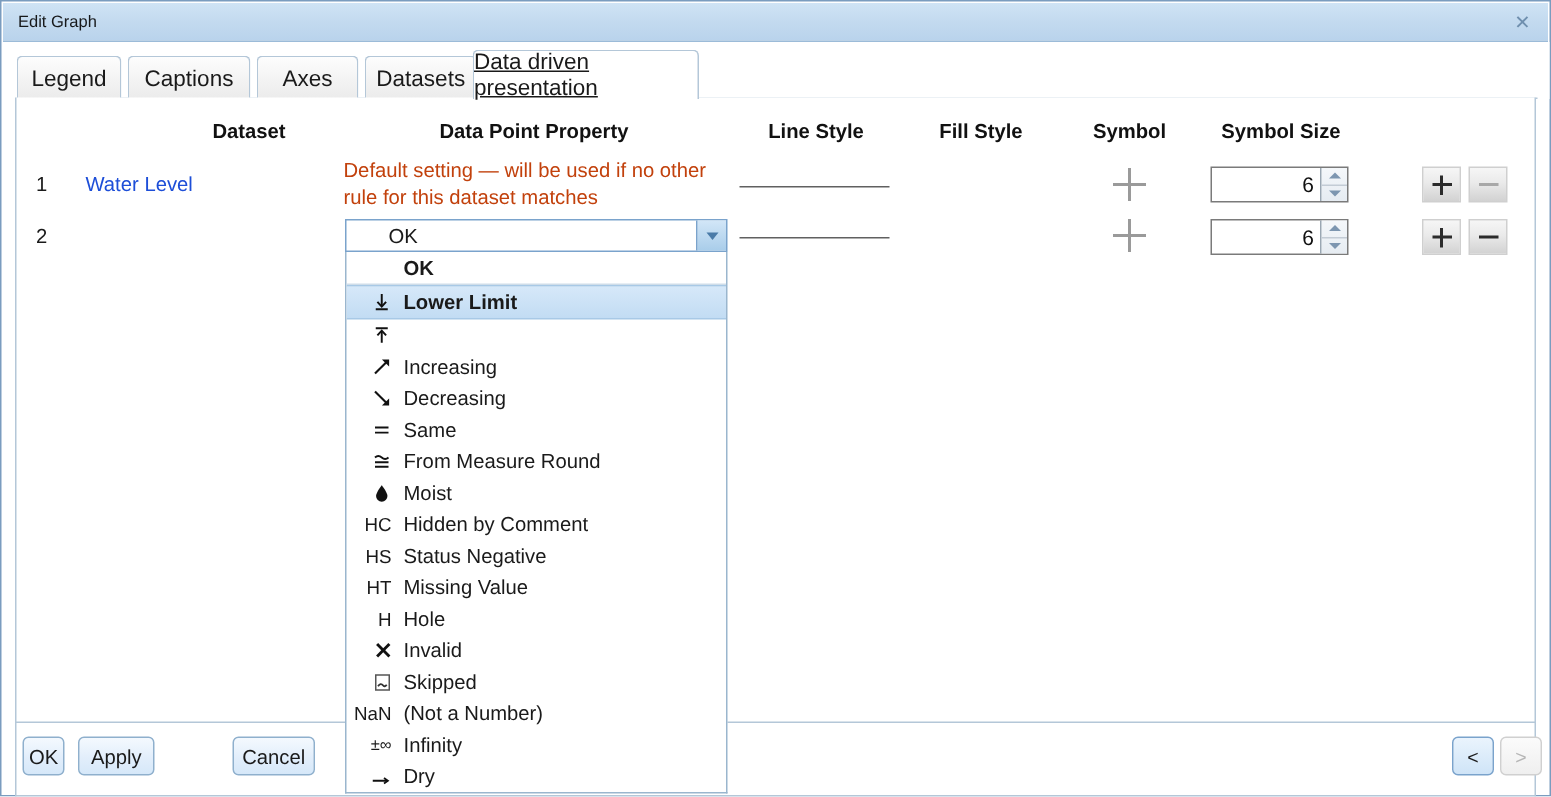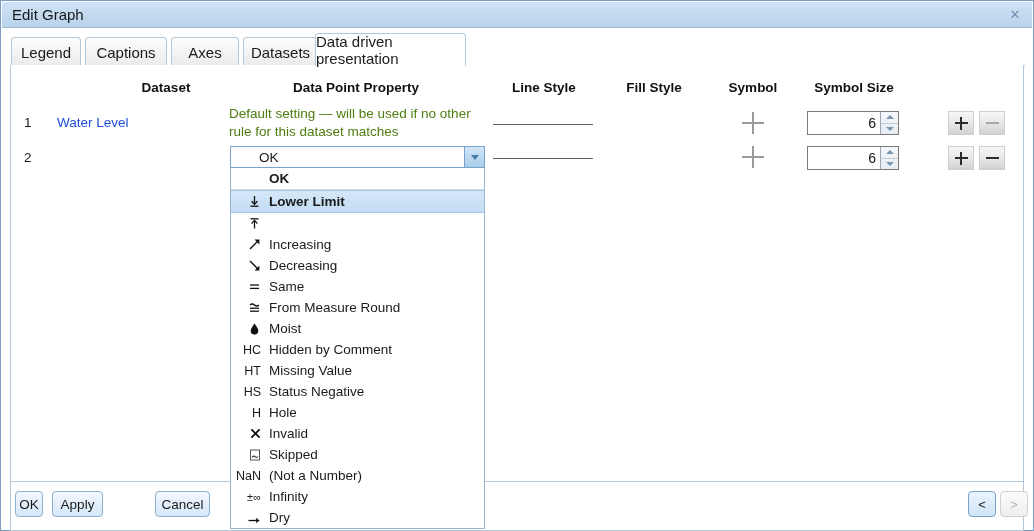--- a/index.html
+++ b/index.html
@@ -35,21 +35,21 @@
     width: 1030px;
     height: 26px;
     box-sizing: border-box;
     background: linear-gradient(to bottom, #cfe3f5 0%, #c3daef 50%, #b9d3ec 100%);
     border-bottom: 1px solid #9cbbd8;
     display: flex;
     align-items: center;
   }
   .title-text {
     margin-left: 10px;
-    font-size: 15px;
+    font-size: 11px;
     color: #16181a;
   }
   .titlebar-close {
     position: absolute;
     right: 8px;
     top: 3px;
     width: 18px;
     height: 18px;
     display: flex;
     align-items: center;
@@ -132,21 +132,21 @@
     position: absolute;
     font-size: 13.5px;
     color: #1d4ed8;
   }
   .default-note {
     position: absolute;
     left: 228px;
     top: 104px;
     width: 250px;
     font-size: 13.5px;
-    color: #4d7c0f;
+    color: #c2410c;
     line-height: 18px;
   }
   .line-sample {
     position: absolute;
     height: 0;
     border-top: 1.5px solid #606060;
   }
   .sym-plus {
     position: absolute;
     width: 22px;
@@ -394,21 +394,21 @@
     <span class="title-text">Edit Graph</span>
     <span class="titlebar-close">✕</span>
   </div>
 
   <div class="tabstrip">
     <div class="tabstrip-baseline"></div>
     <div class="tab" style="left:9px;width:70px;">Legend</div>
     <div class="tab" style="left:83px;width:82px;">Captions</div>
     <div class="tab" style="left:169px;width:68px;">Axes</div>
     <div class="tab" style="left:241px;width:75px;text-align:right;">Datasets</div>
-    <div class="tab selected" style="left:313px;width:151px;">Data driven presentation</div>
+    <div class="tab selected" style="left:313px;width:151px;text-decoration:underline;">Data driven presentation</div>
   </div>
 
   <div class="content-panel"></div>
 
   <div class="col-head" style="left:75px;width:180px;">Dataset</div>
   <div class="col-head" style="left:265px;width:180px;">Data Point Property</div>
   <div class="col-head" style="left:483px;width:120px;">Line Style</div>
   <div class="col-head" style="left:598px;width:110px;">Fill Style</div>
   <div class="col-head" style="left:707px;width:90px;">Symbol</div>
   <div class="col-head" style="left:797px;width:112px;">Symbol Size</div>
@@ -533,26 +533,26 @@
             <path d="M6.5,1.5 C6.5,1.5 10.3,6.4 10.3,8.7 A3.8,3.8 0 0 1 2.7,8.7 C2.7,6.4 6.5,1.5 6.5,1.5 Z" fill="#111"></path>
           </svg>
         </span>
         <span class="dd-label">Moist</span>
       </div>
       <div class="dd-item">
         <span class="dd-icon">HC</span>
         <span class="dd-label">Hidden by Comment</span>
       </div>
       <div class="dd-item">
+        <span class="dd-icon">HS</span>
+        <span class="dd-label">Status Negative</span>
+      </div>
+      <div class="dd-item">
         <span class="dd-icon">HT</span>
         <span class="dd-label">Missing Value</span>
-      </div>
-      <div class="dd-item">
-        <span class="dd-icon">HS</span>
-        <span class="dd-label">Status Negative</span>
       </div>
       <div class="dd-item">
         <span class="dd-icon">H</span>
         <span class="dd-label">Hole</span>
       </div>
       <div class="dd-item">
         <span class="dd-icon">
           <svg width="11" height="11" viewBox="0 0 11 11">
             <line x1="1.4" y1="1.4" x2="9.6" y2="9.6" stroke="#111" stroke-width="1.9"></line>
             <line x1="9.6" y1="1.4" x2="1.4" y2="9.6" stroke="#111" stroke-width="1.9"></line>

